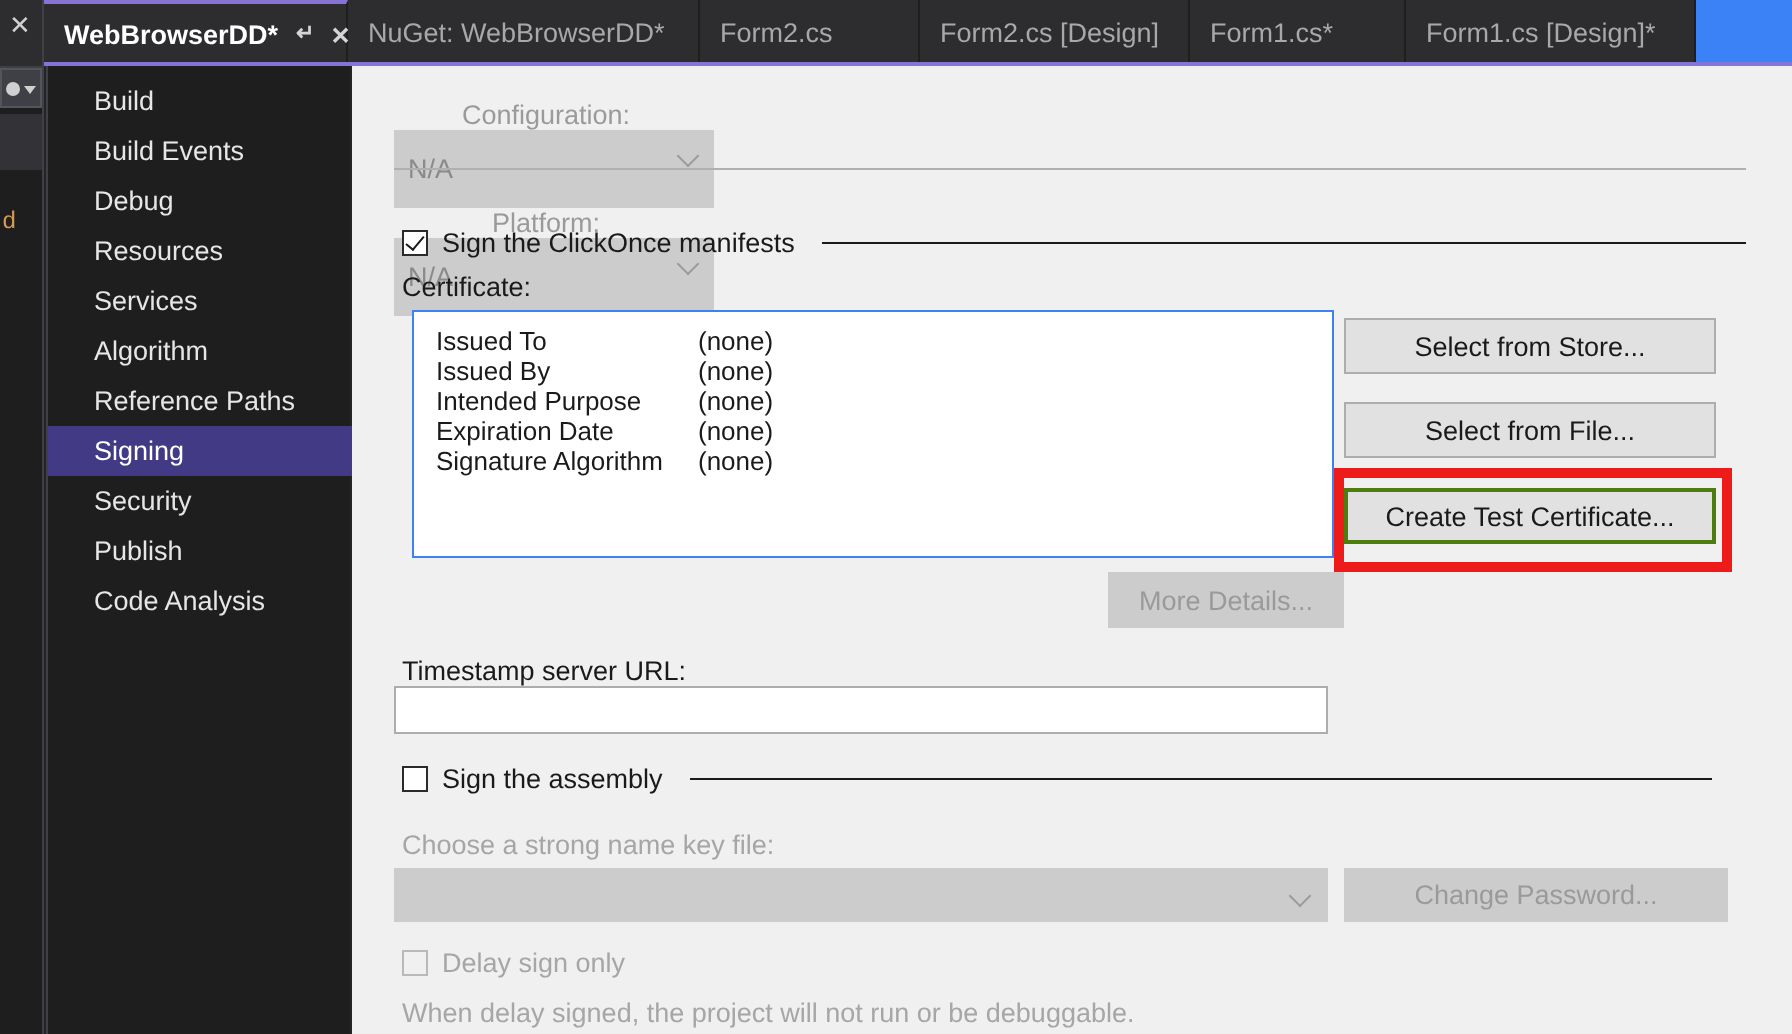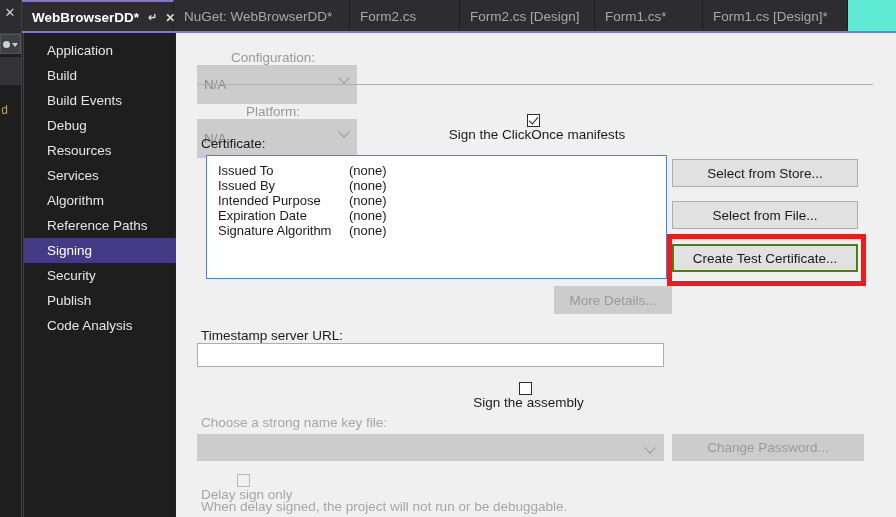--- a/index.html
+++ b/index.html
@@ -85,21 +85,21 @@
     position: absolute;
     top: 0; width: 1px; height: 517px;
     background: #3f3f46;
   }
 
   
   .tabstrip {
     position: absolute;
     left: 22px; top: 0;
     width: 874px; height: 33px;
-    background: #5eead4;
+    background: #3b82f6;
   }
   .tab {
     position: absolute;
     top: 0;
     height: 33px;
     box-sizing: border-box;
     display: flex;
     align-items: center;
     font-size: 13.5px;
     color: #a8a8a8;
@@ -218,21 +218,20 @@
     left: 21px; top: 51px;
     width: 676px; height: 1px;
     background: #b0b0b0;
   }
 
   
   .chk-row {
     position: absolute;
     display: flex;
     align-items: center;
-    flex-direction: column;
   }
   .chk {
     width: 13px; height: 13px;
     border: 1px solid #2b2b2b;
     background: #ffffff;
     box-sizing: border-box;
     position: relative;
     margin-right: 7px;
     flex: none;
   }
@@ -381,23 +380,20 @@
     <div class="tab" style="left:681px;width:145px;">
       <span class="tab-label">Form1.cs [Design]*</span>
     </div>
   </div>
   <div class="tabstrip-underline"></div>
 
   <div class="sidebar">
     <div class="sidebar-top-space"></div>
 
     <div class="side-item">
-      <span>Application</span>
-    </div>
-    <div class="side-item">
       <span>Build</span>
     </div>
     <div class="side-item">
       <span>Build Events</span>
     </div>
     <div class="side-item">
       <span>Debug</span>
     </div>
     <div class="side-item">
       <span>Resources</span>

